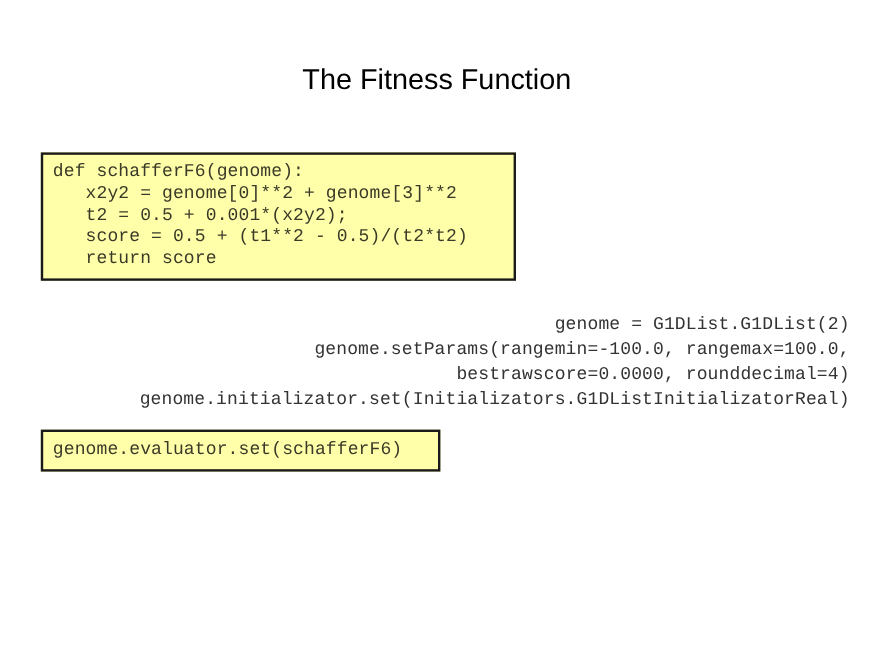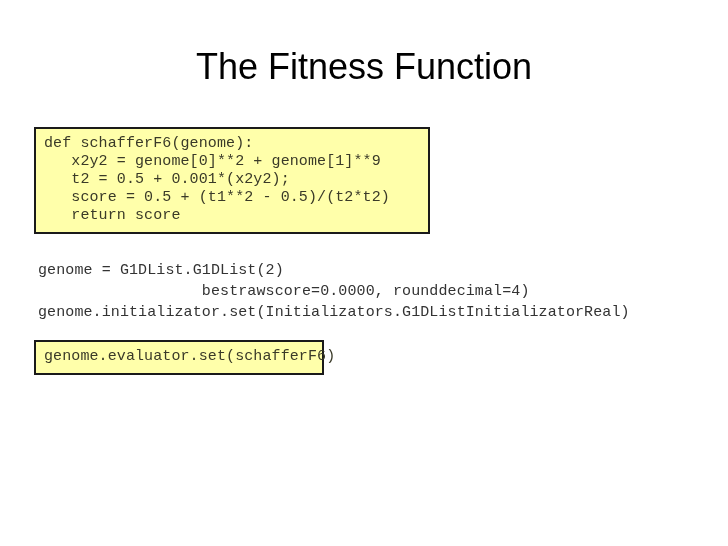--- a/index.html
+++ b/index.html
@@ -22,21 +22,21 @@
     background: #ffffff;
   }
 
   .slide-title {
     position: absolute;
     left: 0;
     top: 50px;
     width: 728px;
     text-align: center;
     font-family: "Liberation Sans", sans-serif;
-    font-size: 36px;
+    font-size: 24px;
     font-weight: normal;
     line-height: 34px;
     color: #000000;
     letter-spacing: 0px;
     white-space: pre;
   }
 
   
   .code-box {
     position: absolute;
@@ -47,22 +47,22 @@
   }
 
   #fitness-function-box {
     left: 34px;
     top: 127px;
     width: 396px;
   }
 
   #evaluator-box {
     left: 34px;
-    top: 340px;
-    width: 290px;
+    top: 358px;
+    width: 333px;
   }
 
   
   #setup-code-block {
     position: absolute;
     left: 38px;
     top: 260px;
     width: 670px;
   }
 
@@ -76,39 +76,41 @@
     padding: 0;
     letter-spacing: 0.1px;
   }
 
   .code-box .code-line {
     color: #3a3a28;
   }
 
   #setup-code-block .code-line {
     line-height: 21px;
+    text-align: right;
   }
 </style>
 </head>
 <body>
 
 <div class="slide">
 
   <div class="slide-title">The Fitness Function</div>
 
   <div class="code-box" id="fitness-function-box">
     <div class="code-line">def schafferF6(genome):</div>
-    <div class="code-line">   x2y2 = genome[0]**2 + genome[1]**9</div>
+    <div class="code-line">   x2y2 = genome[0]**2 + genome[3]**2</div>
     <div class="code-line">   t2 = 0.5 + 0.001*(x2y2);</div>
     <div class="code-line">   score = 0.5 + (t1**2 - 0.5)/(t2*t2)</div>
     <div class="code-line">   return score</div>
   </div>
 
   <div id="setup-code-block">
     <div class="code-line">genome = G1DList.G1DList(2)</div>
+    <div class="code-line">genome.setParams(rangemin=-100.0, rangemax=100.0,</div>
     <div class="code-line">                  bestrawscore=0.0000, rounddecimal=4)</div>
     <div class="code-line">genome.initializator.set(Initializators.G1DListInitializatorReal)</div>
   </div>
 
   <div class="code-box" id="evaluator-box">
     <div class="code-line">genome.evaluator.set(schafferF6)</div>
   </div>
 
 </div>
 

